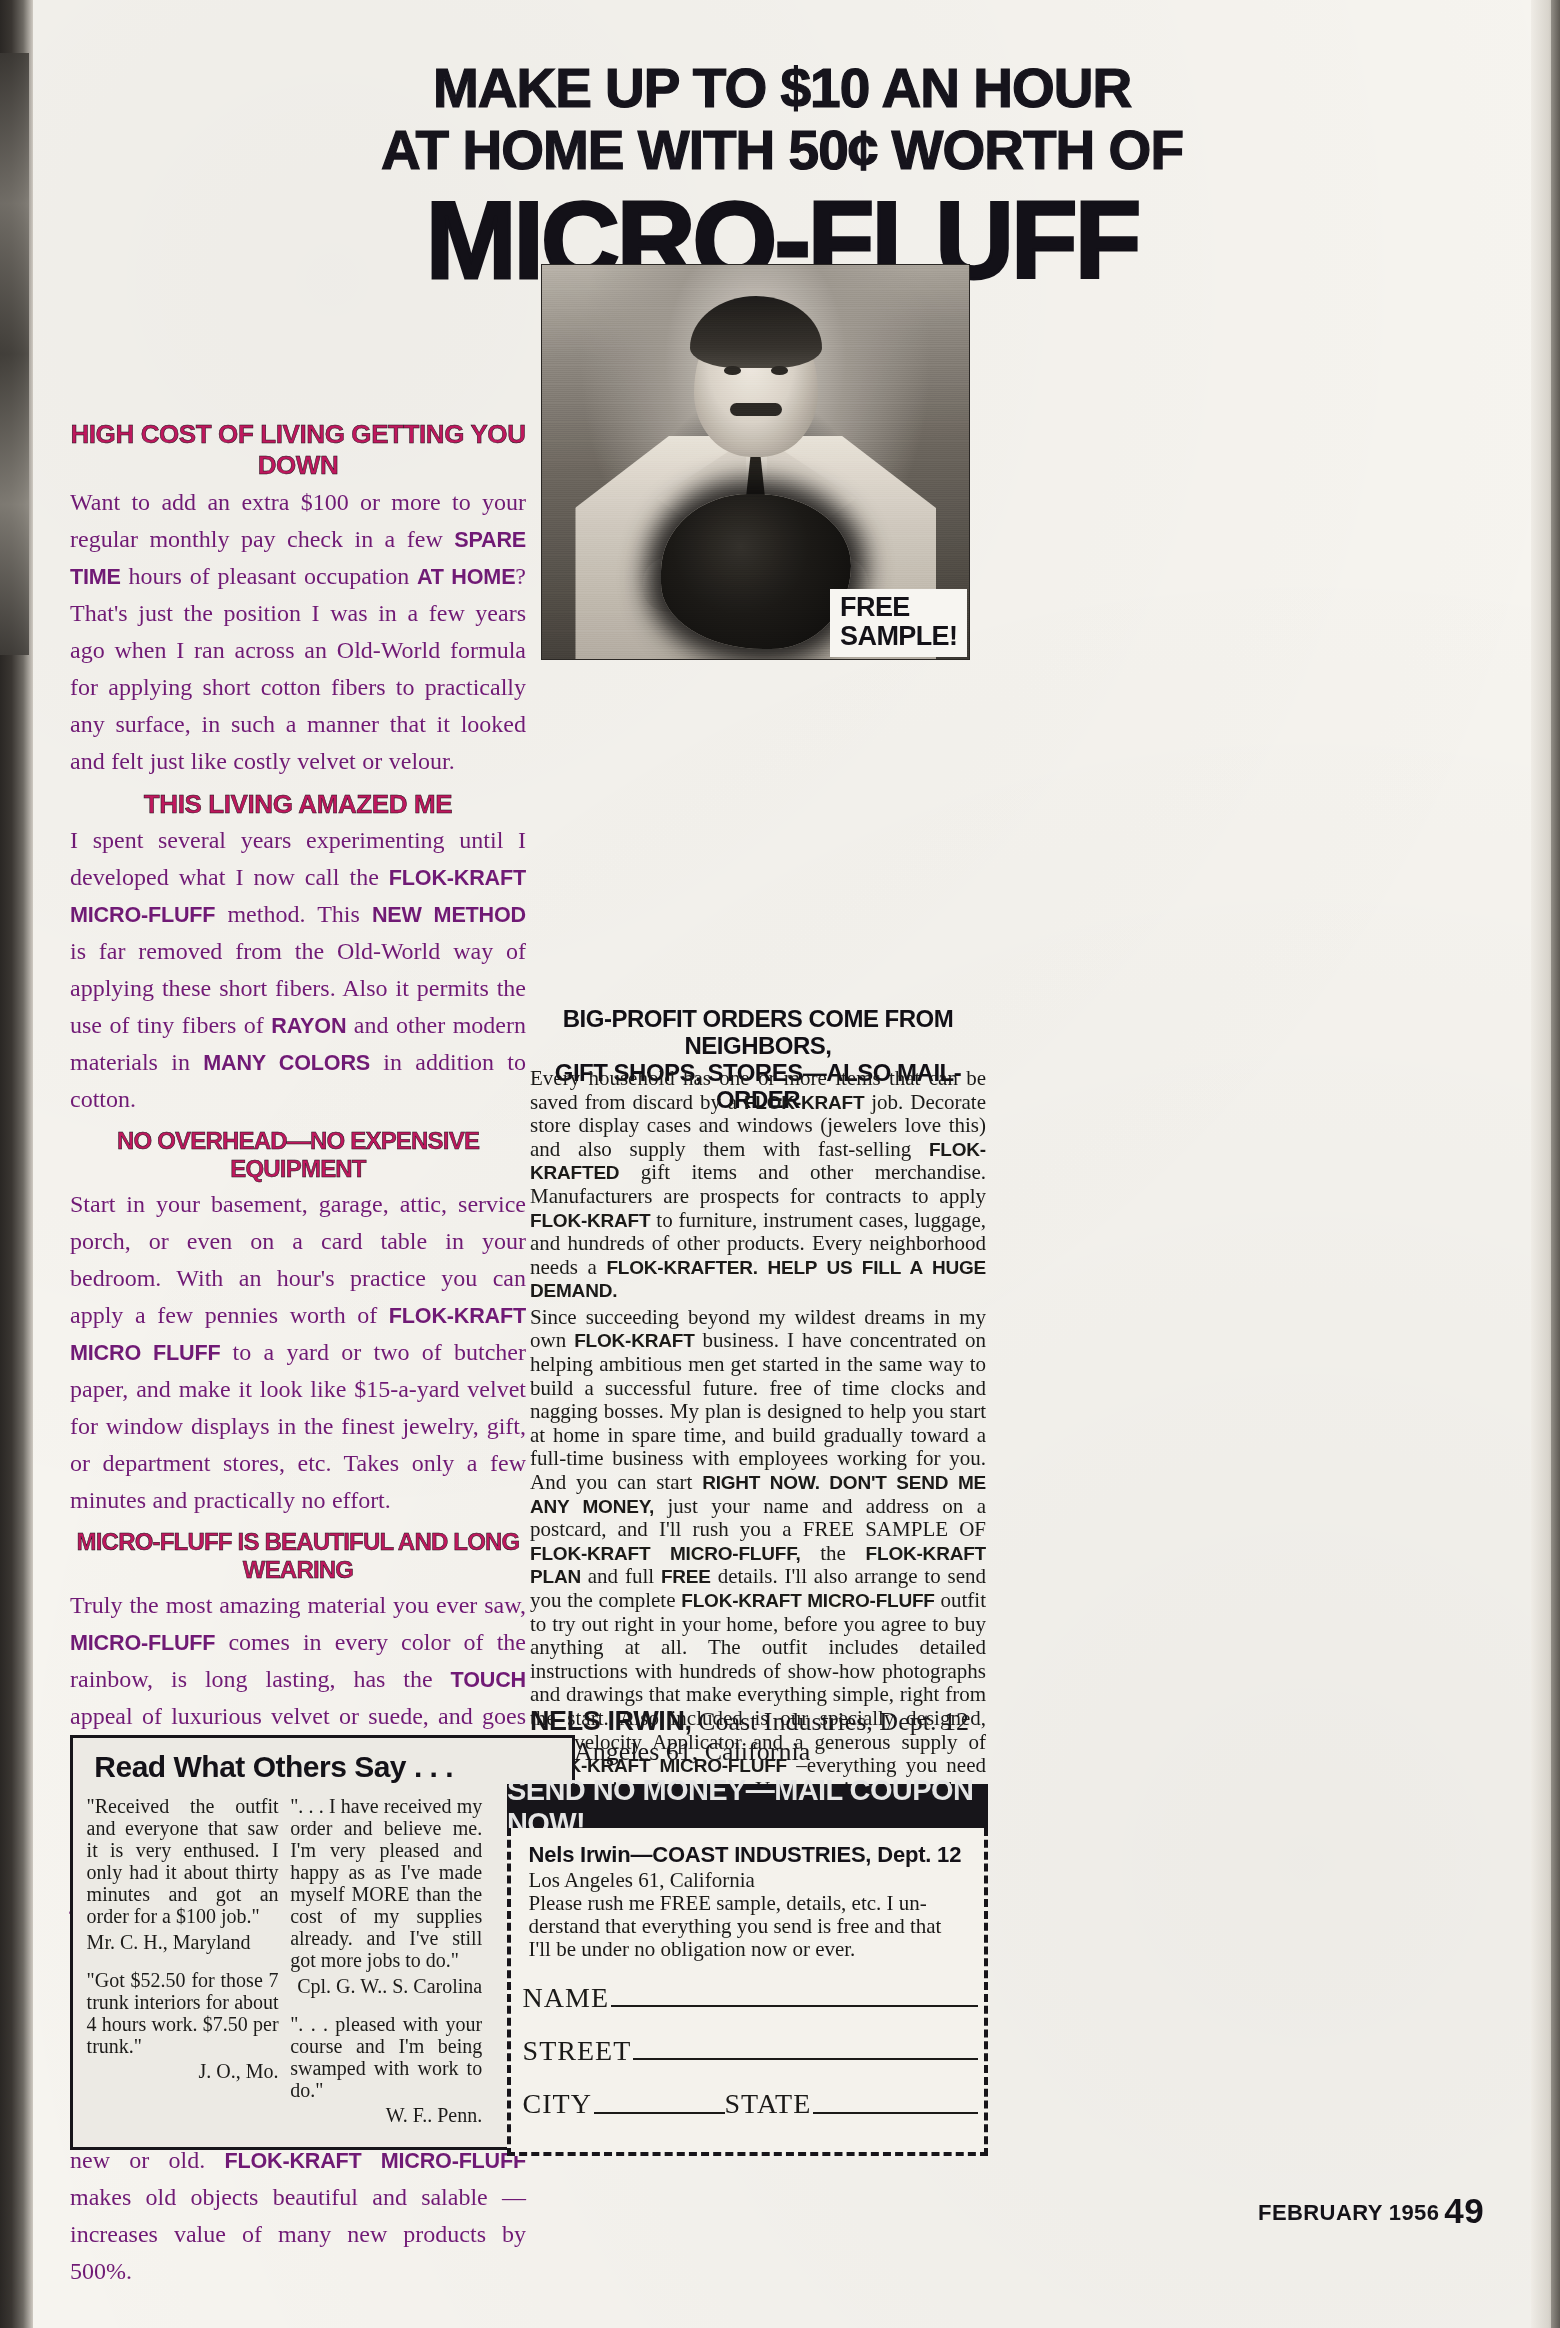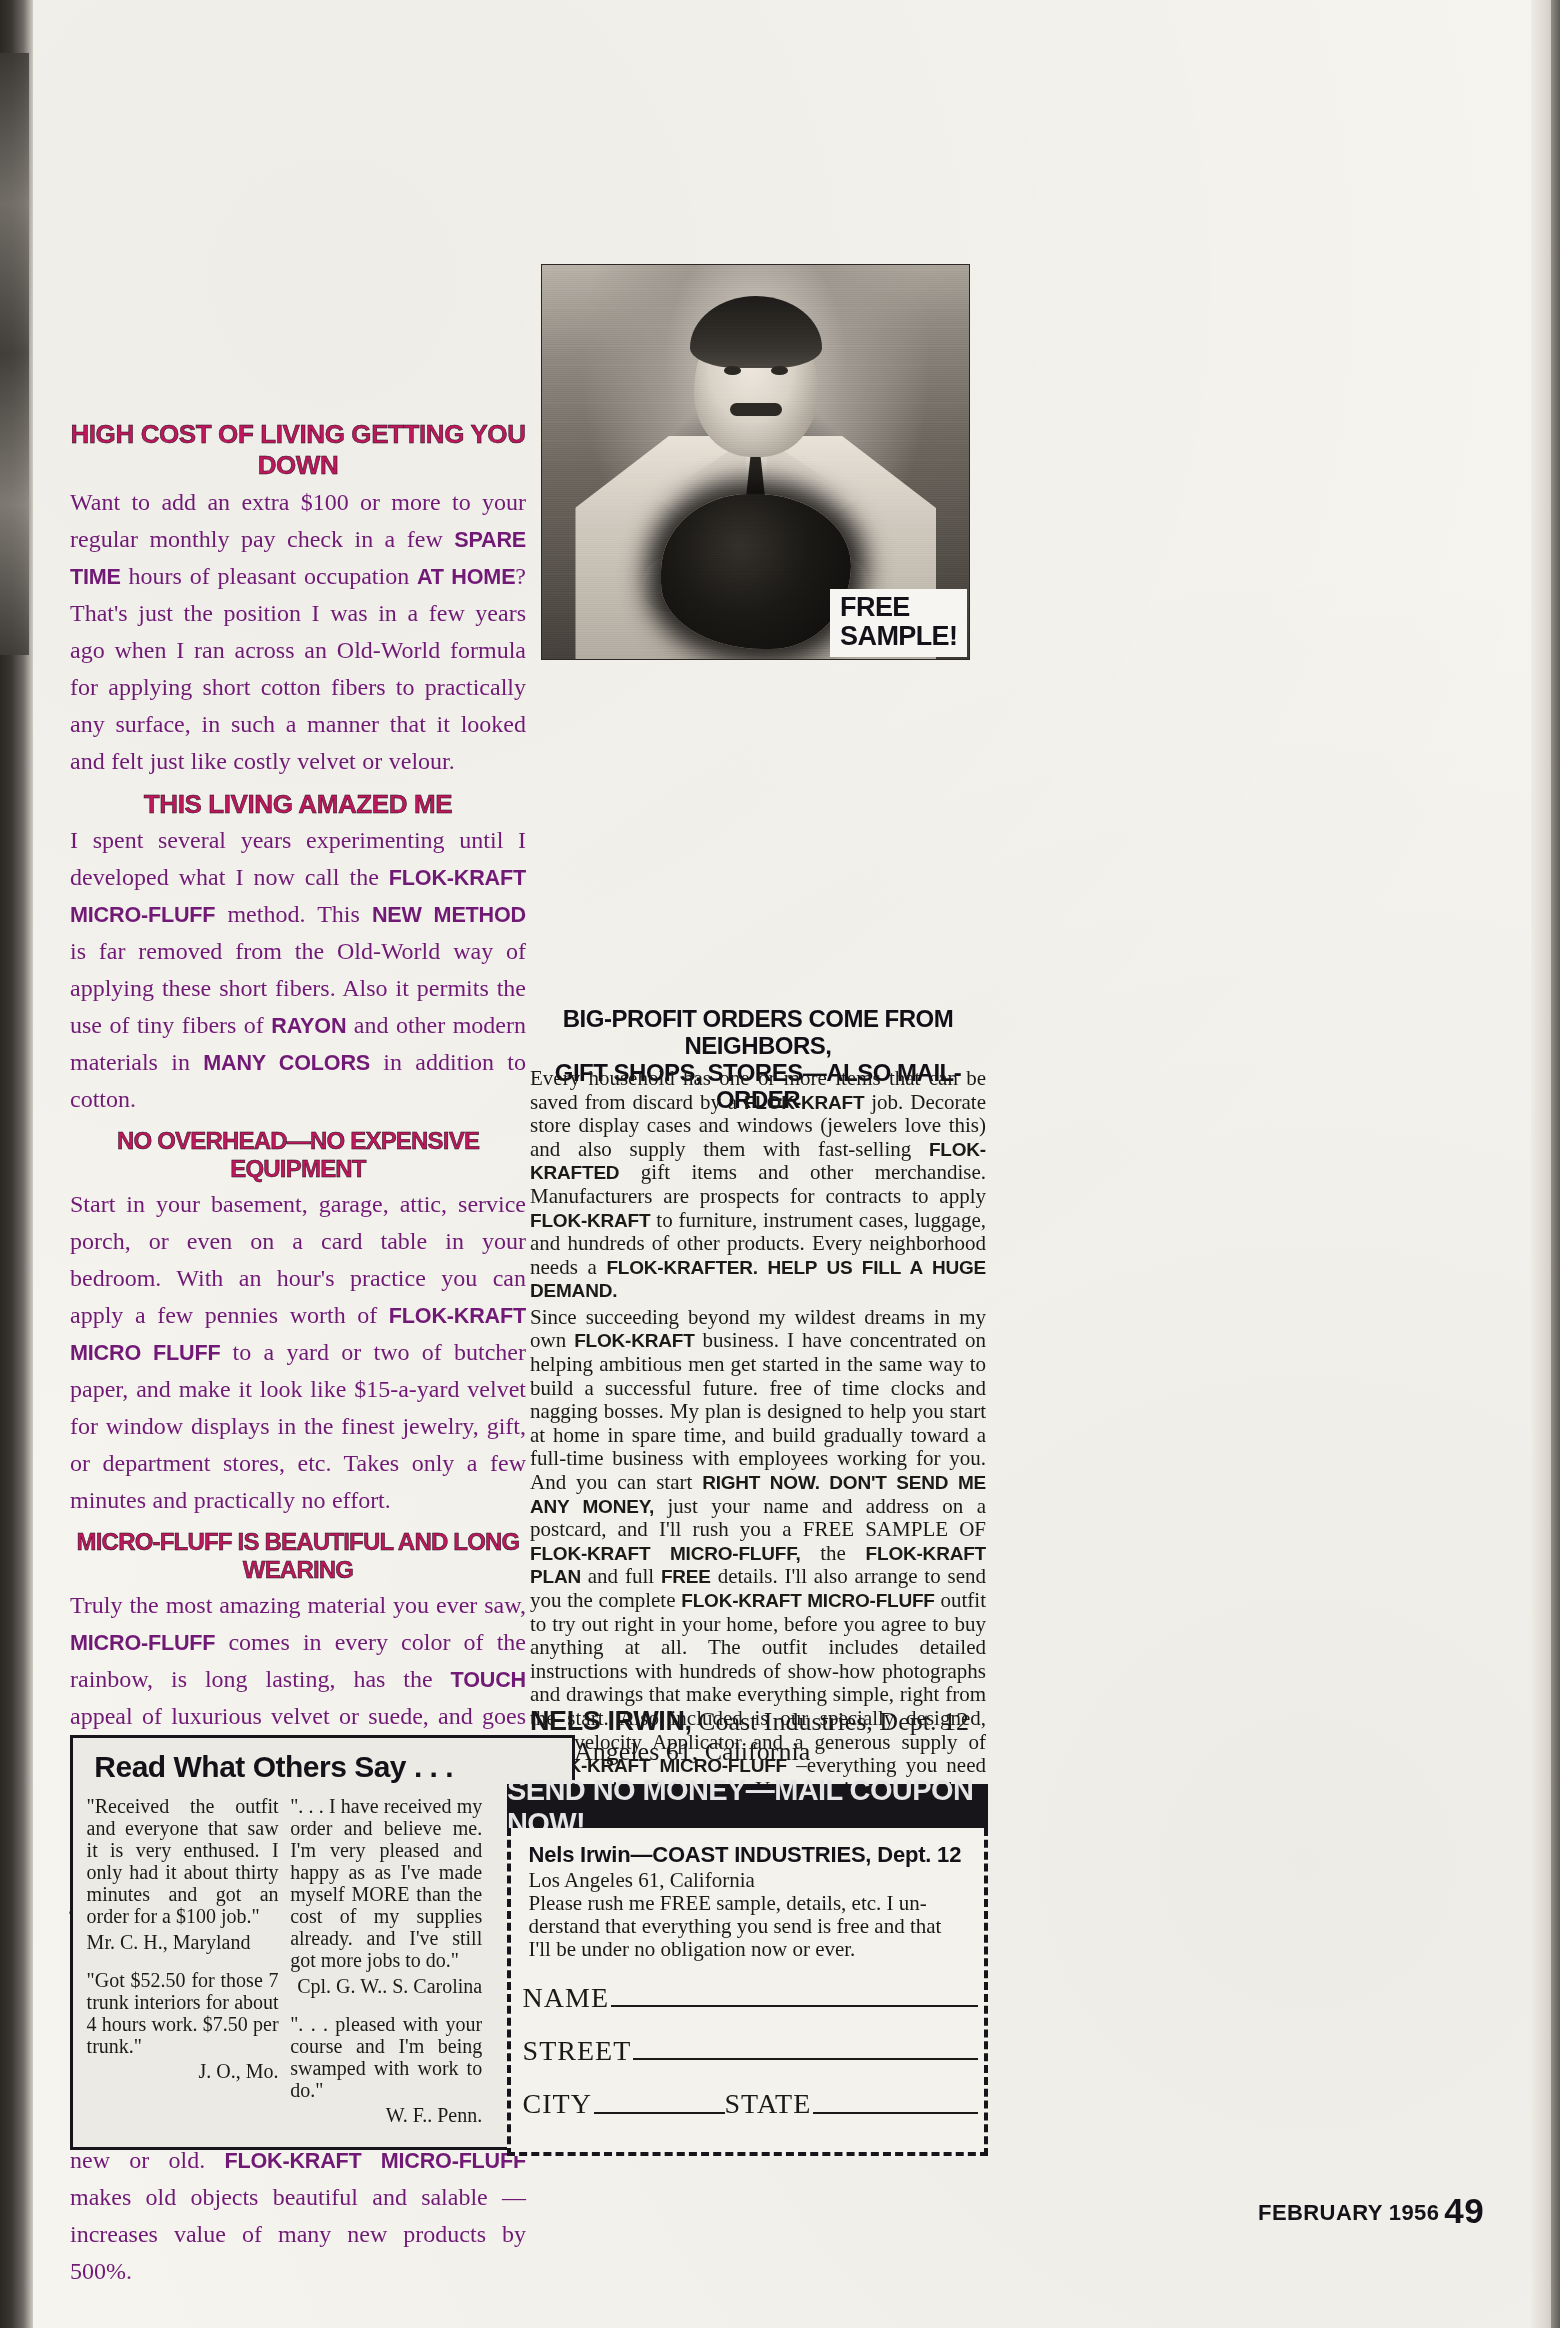--- a/index.html
+++ b/index.html
@@ -283,20 +283,25 @@
 <div class="page">
   <div class="gutter-left">
     <div class="gutter-left-art"></div>
   </div>
   <div class="gutter-right"></div>
   <div class="edge-right-dark"></div>
 
   <div class="sheet">
     <div class="paper"></div>
 
+    <div class="headline-wrap">
+      <div class="hl-line l1">MAKE UP TO $10 AN HOUR</div>
+      <div class="hl-line l2">AT HOME WITH 50¢ WORTH OF</div>
+      <div class="hl-brand">MICRO-FLUFF</div>
+    </div>
 
     <div class="photo">
       <div class="ph-suit"></div>
       <div class="ph-lapelL"></div>
       <div class="ph-lapelR"></div>
       <div class="ph-tie"></div>
       <div class="ph-head"></div>
       <div class="ph-hair"></div>
       <div class="ph-eye l"></div>
       <div class="ph-eye r"></div>

